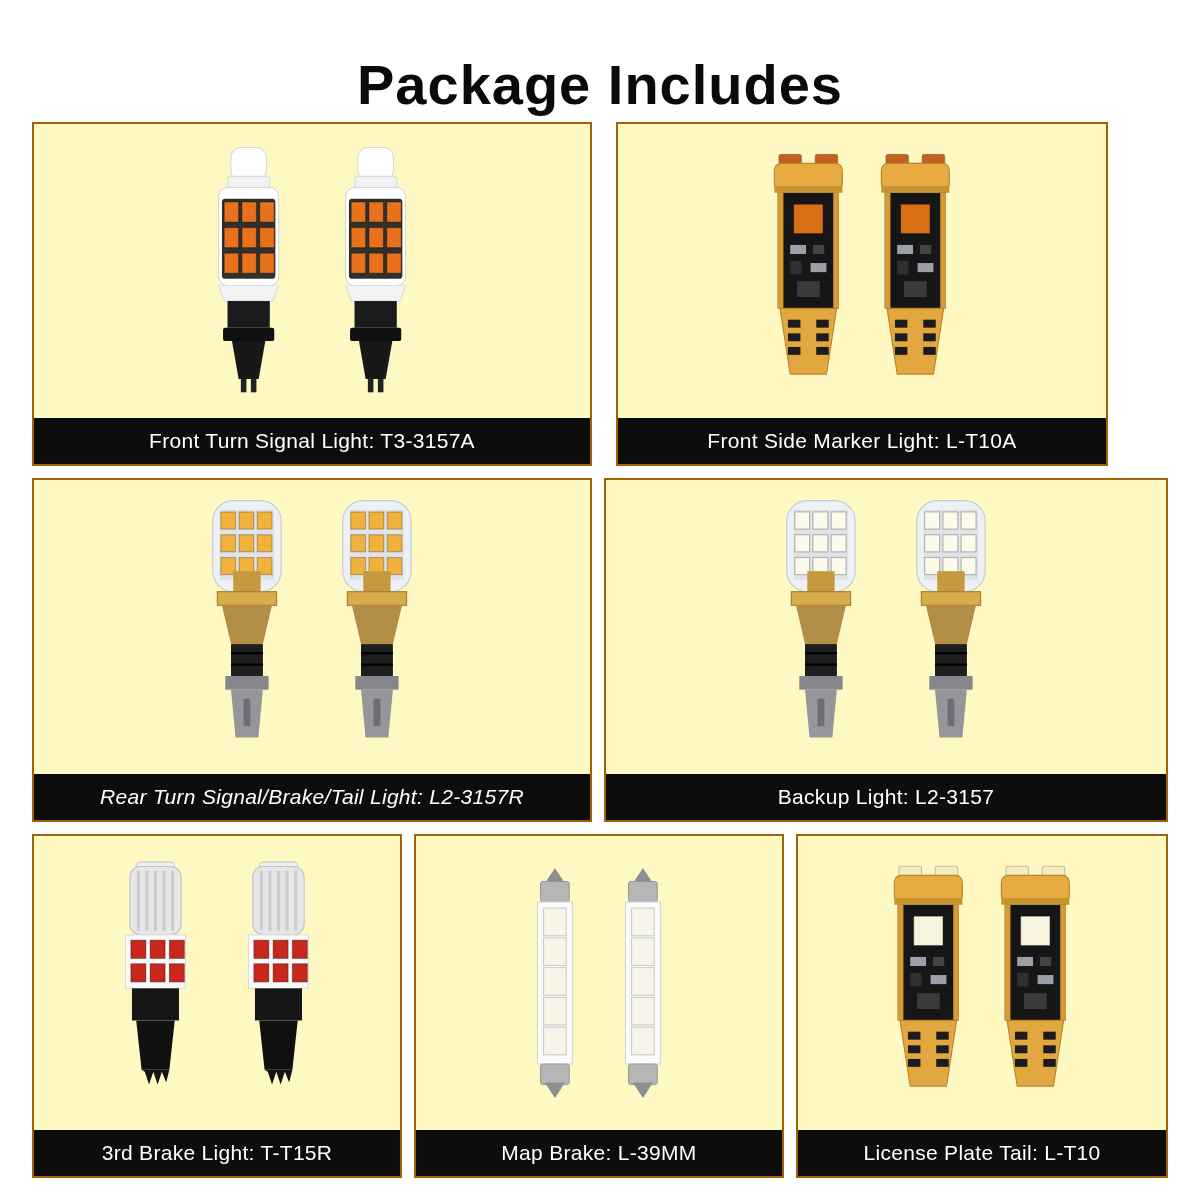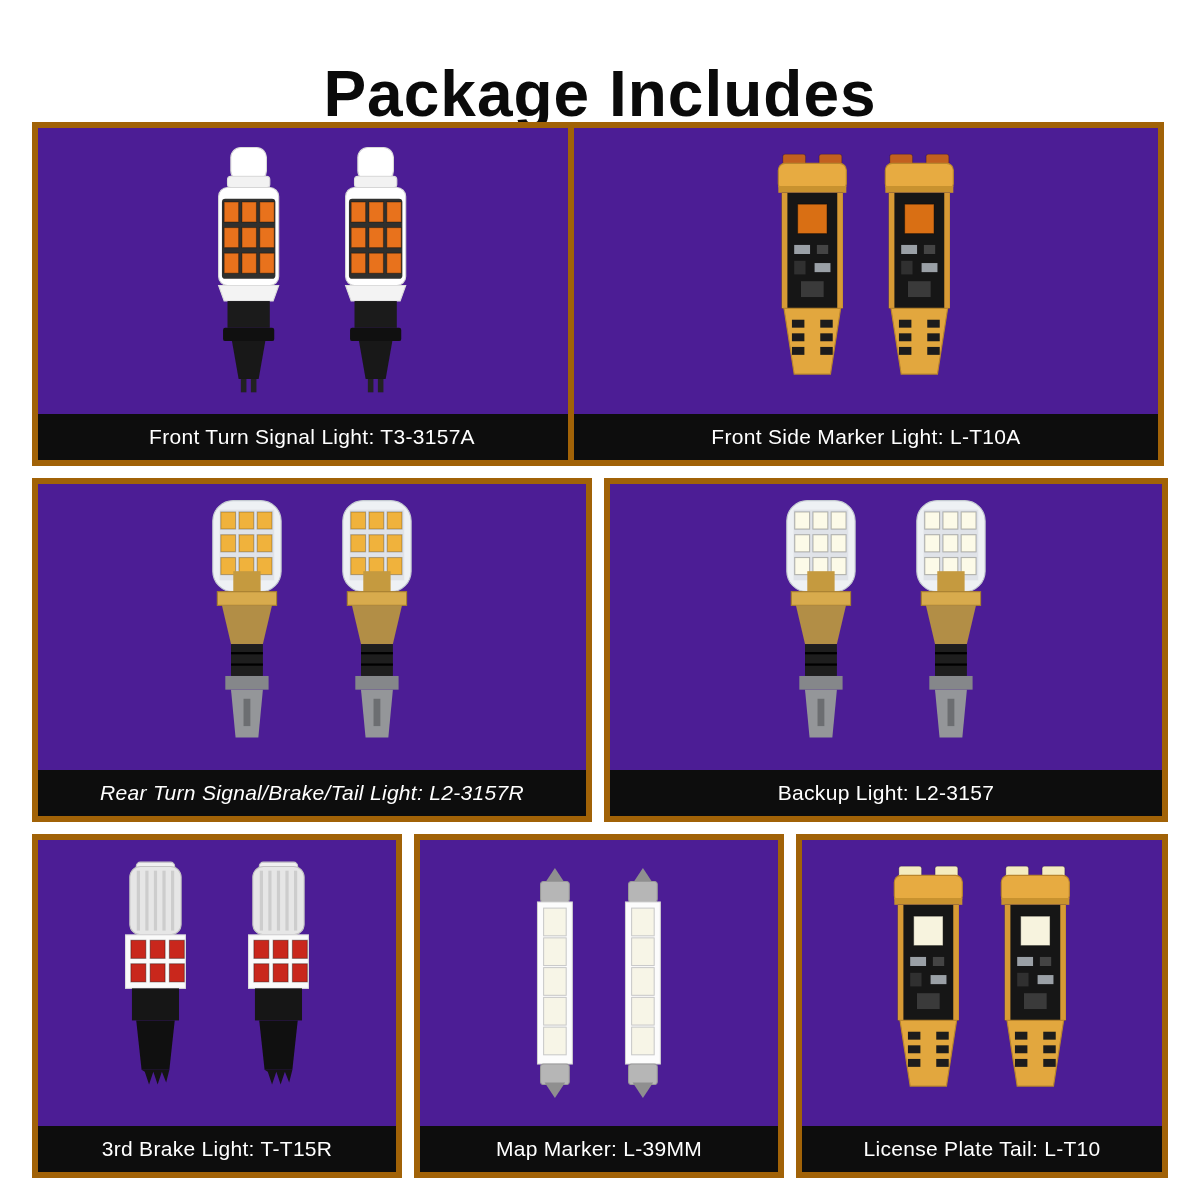--- a/index.html
+++ b/index.html
@@ -7,44 +7,44 @@
   body {
     width: 1200px; height: 1200px;
     background: #ffffff;
     font-family: "Liberation Sans", sans-serif;
     position: relative;
     overflow: hidden;
   }
   .page-title {
     position: absolute; top: 14px; left: 0; width: 100%;
     text-align: center;
-    font-size: 64px; font-weight: 900; letter-spacing: 1px;
+    font-size: 56px; font-weight: 900; letter-spacing: 1px;
     color: #0a0a0a;
   }
   .cell {
     position: absolute;
-    border: 6px solid #a16207;
-    background: #4c1d95;
+    border: 2px solid #a16207;
+    background: #fef9c3;
     padding-left: 28px;
   }
   .imgwrap {
     position: absolute; left: 0; right: 0; top: 0; bottom: 46px;
     display: flex; align-items: center; justify-content: center;
     gap: 16px;
   }
   .labelbar {
     position: absolute; left: 0; right: 0; bottom: 0; height: 46px;
     background: #0d0d0d; color: #ffffff;
     display: flex; align-items: center; justify-content: center;
     font-size: 21px; letter-spacing: 0.3px;
     white-space: nowrap;
   }
   
   .c1 { left: 32px;  top: 122px; width: 560px; height: 344px; }
-  .c2 { left: 568px; top: 122px; width: 596px; height: 344px; }
+  .c2 { left: 616px; top: 122px; width: 492px; height: 344px; }
   .c3 { left: 32px;  top: 478px; width: 560px; height: 344px; font-style: italic; }
   .c4 { left: 604px; top: 478px; width: 564px; height: 344px; }
   .c5 { left: 32px;  top: 834px; width: 370px; height: 344px; }
   .c6 { left: 414px; top: 834px; width: 370px; height: 344px; }
   .c7 { left: 796px; top: 834px; width: 372px; height: 344px; }
   
   .bulb-3157a   { height: 256px; }
   .bulb-t10     { height: 238px; }
   .bulb-dome    { height: 262px; }
   .bulb-t15r    { height: 246px; }
@@ -229,21 +229,21 @@
 
 <section class="cell c6">
   <div class="imgwrap">
     <svg class="bulb-festoon" viewBox="0 0 70 230">
         <use href="#sym-festoon"></use>
       </svg>
     <svg class="bulb-festoon" viewBox="0 0 70 230">
         <use href="#sym-festoon"></use>
       </svg>
   </div>
-  <div class="labelbar">Map Marker: L-39MM</div>
+  <div class="labelbar">Map Brake: L-39MM</div>
 </section>
 
 <section class="cell c7">
   <div class="imgwrap">
     <svg class="bulb-t10" viewBox="0 0 80 210">
         <use href="#sym-t10"></use>
       </svg>
     <svg class="bulb-t10" viewBox="0 0 80 210">
         <use href="#sym-t10"></use>
       </svg>

